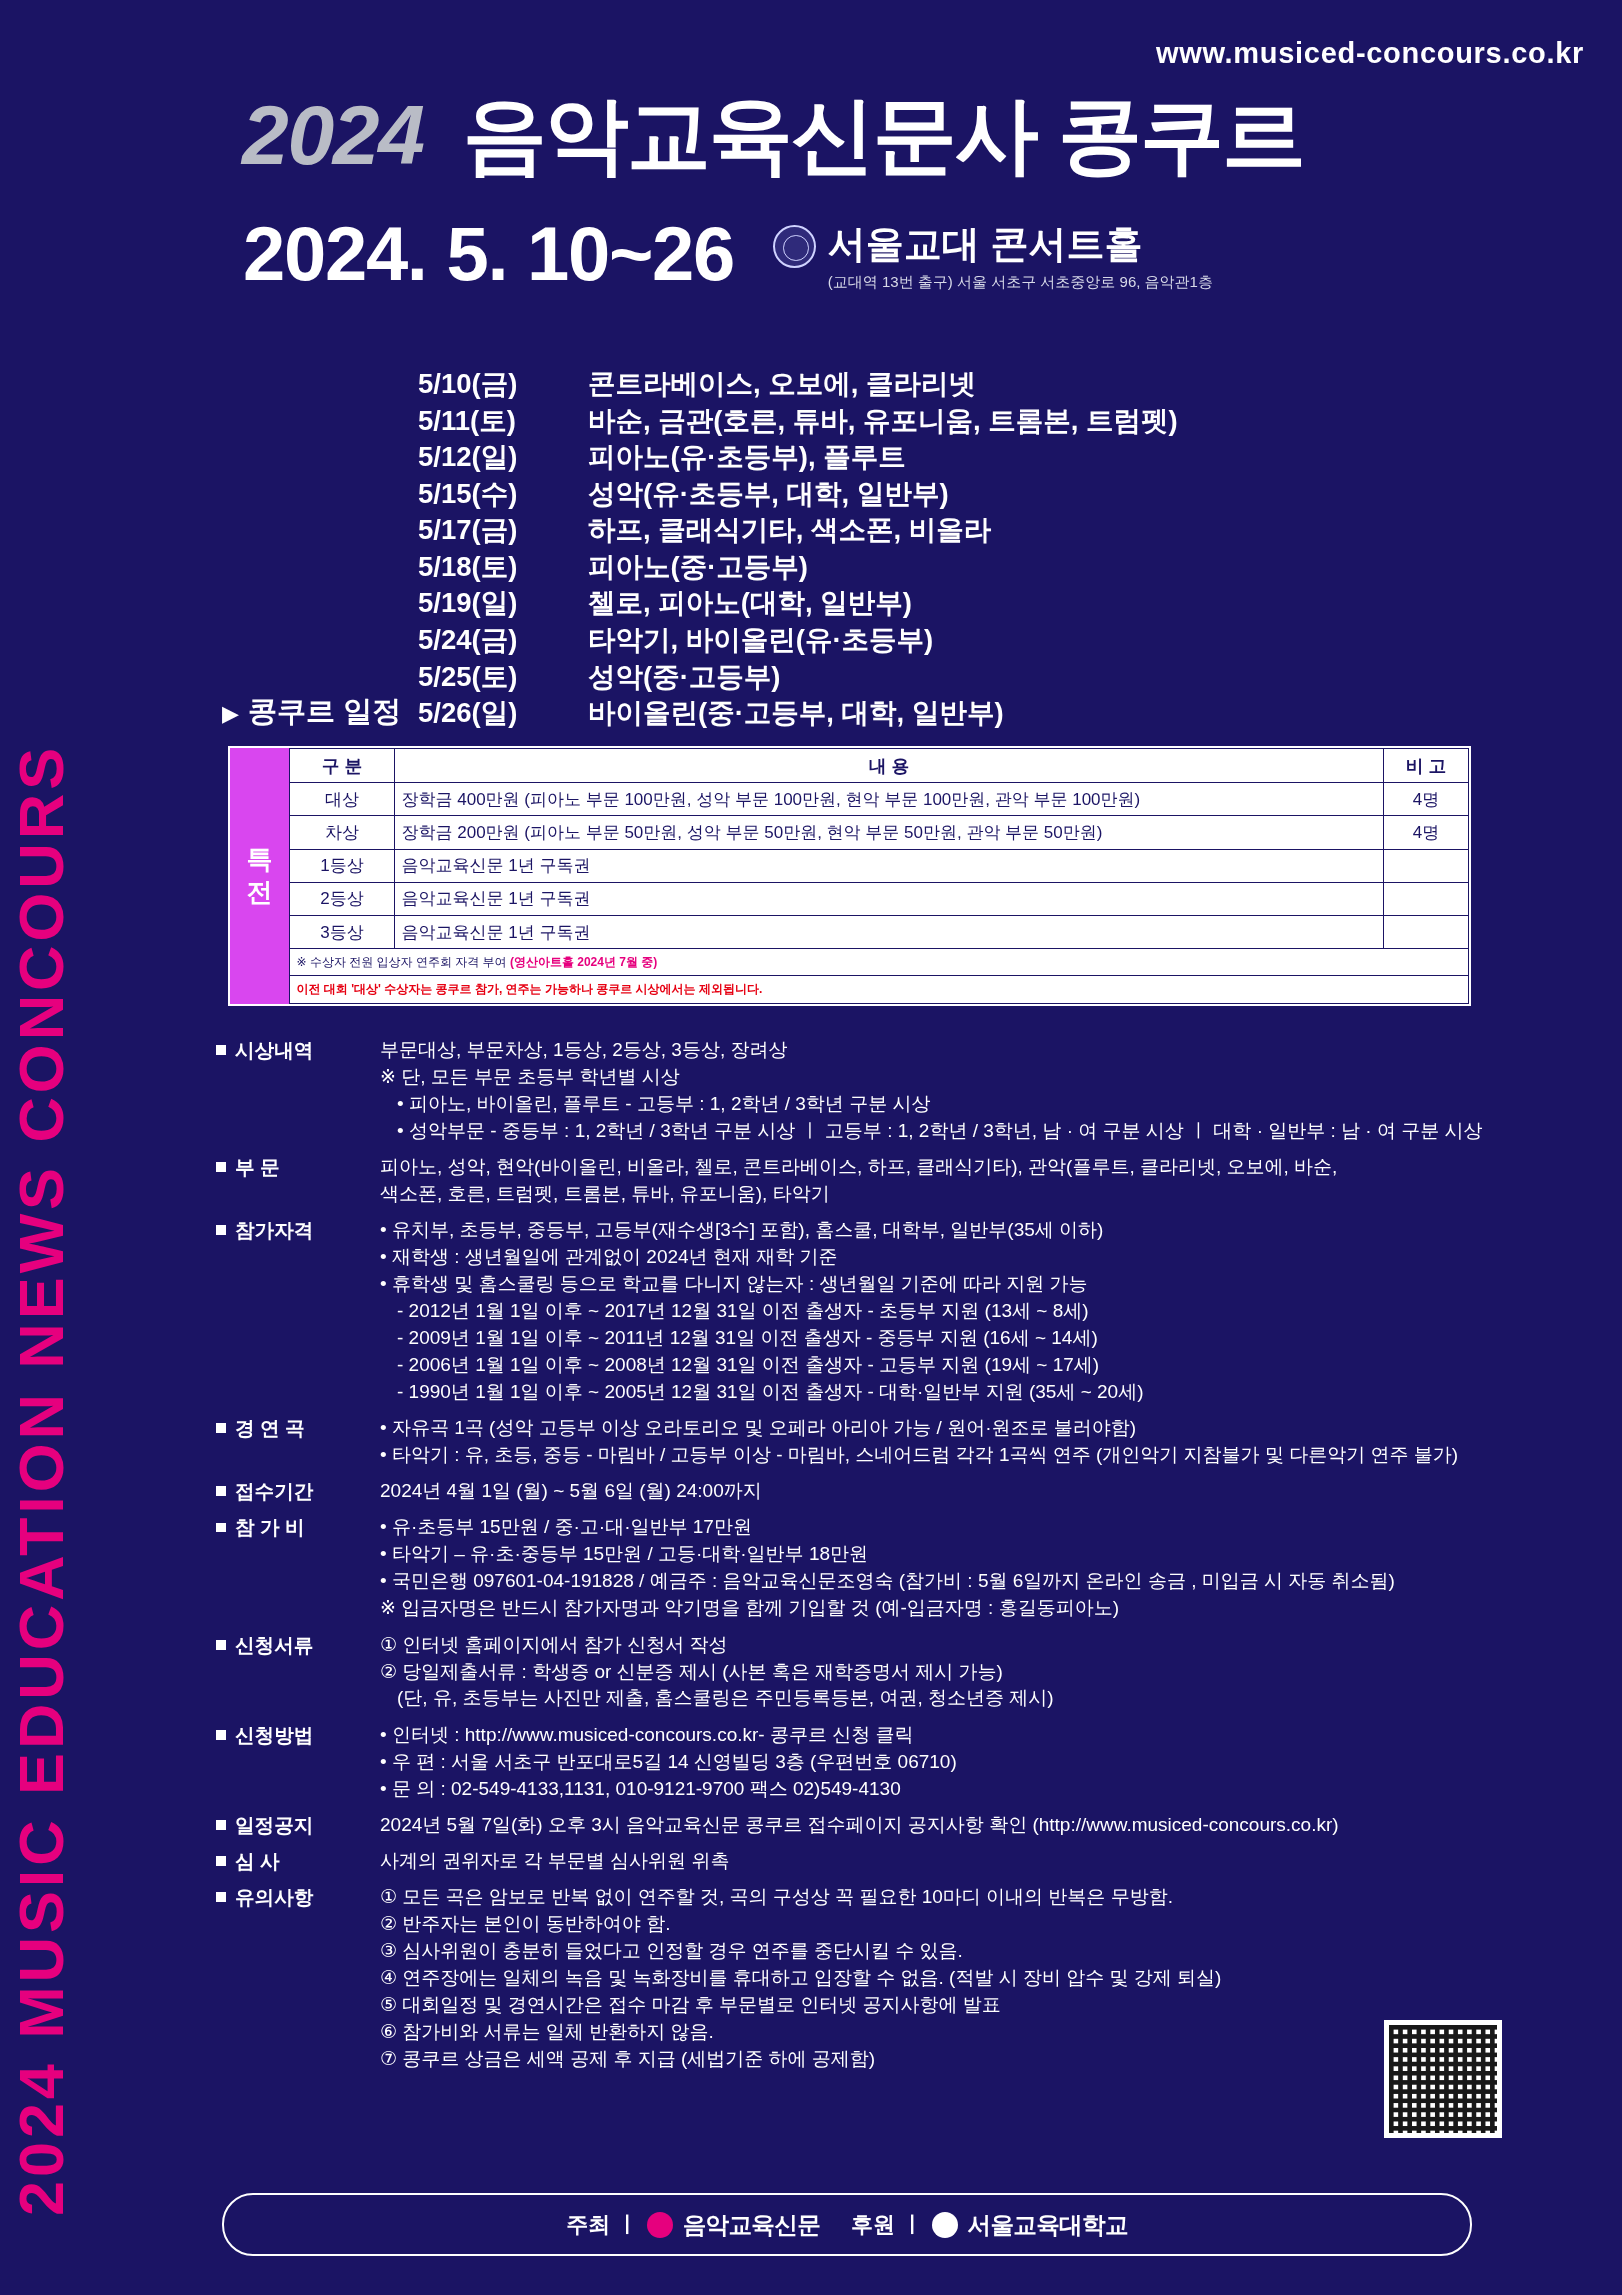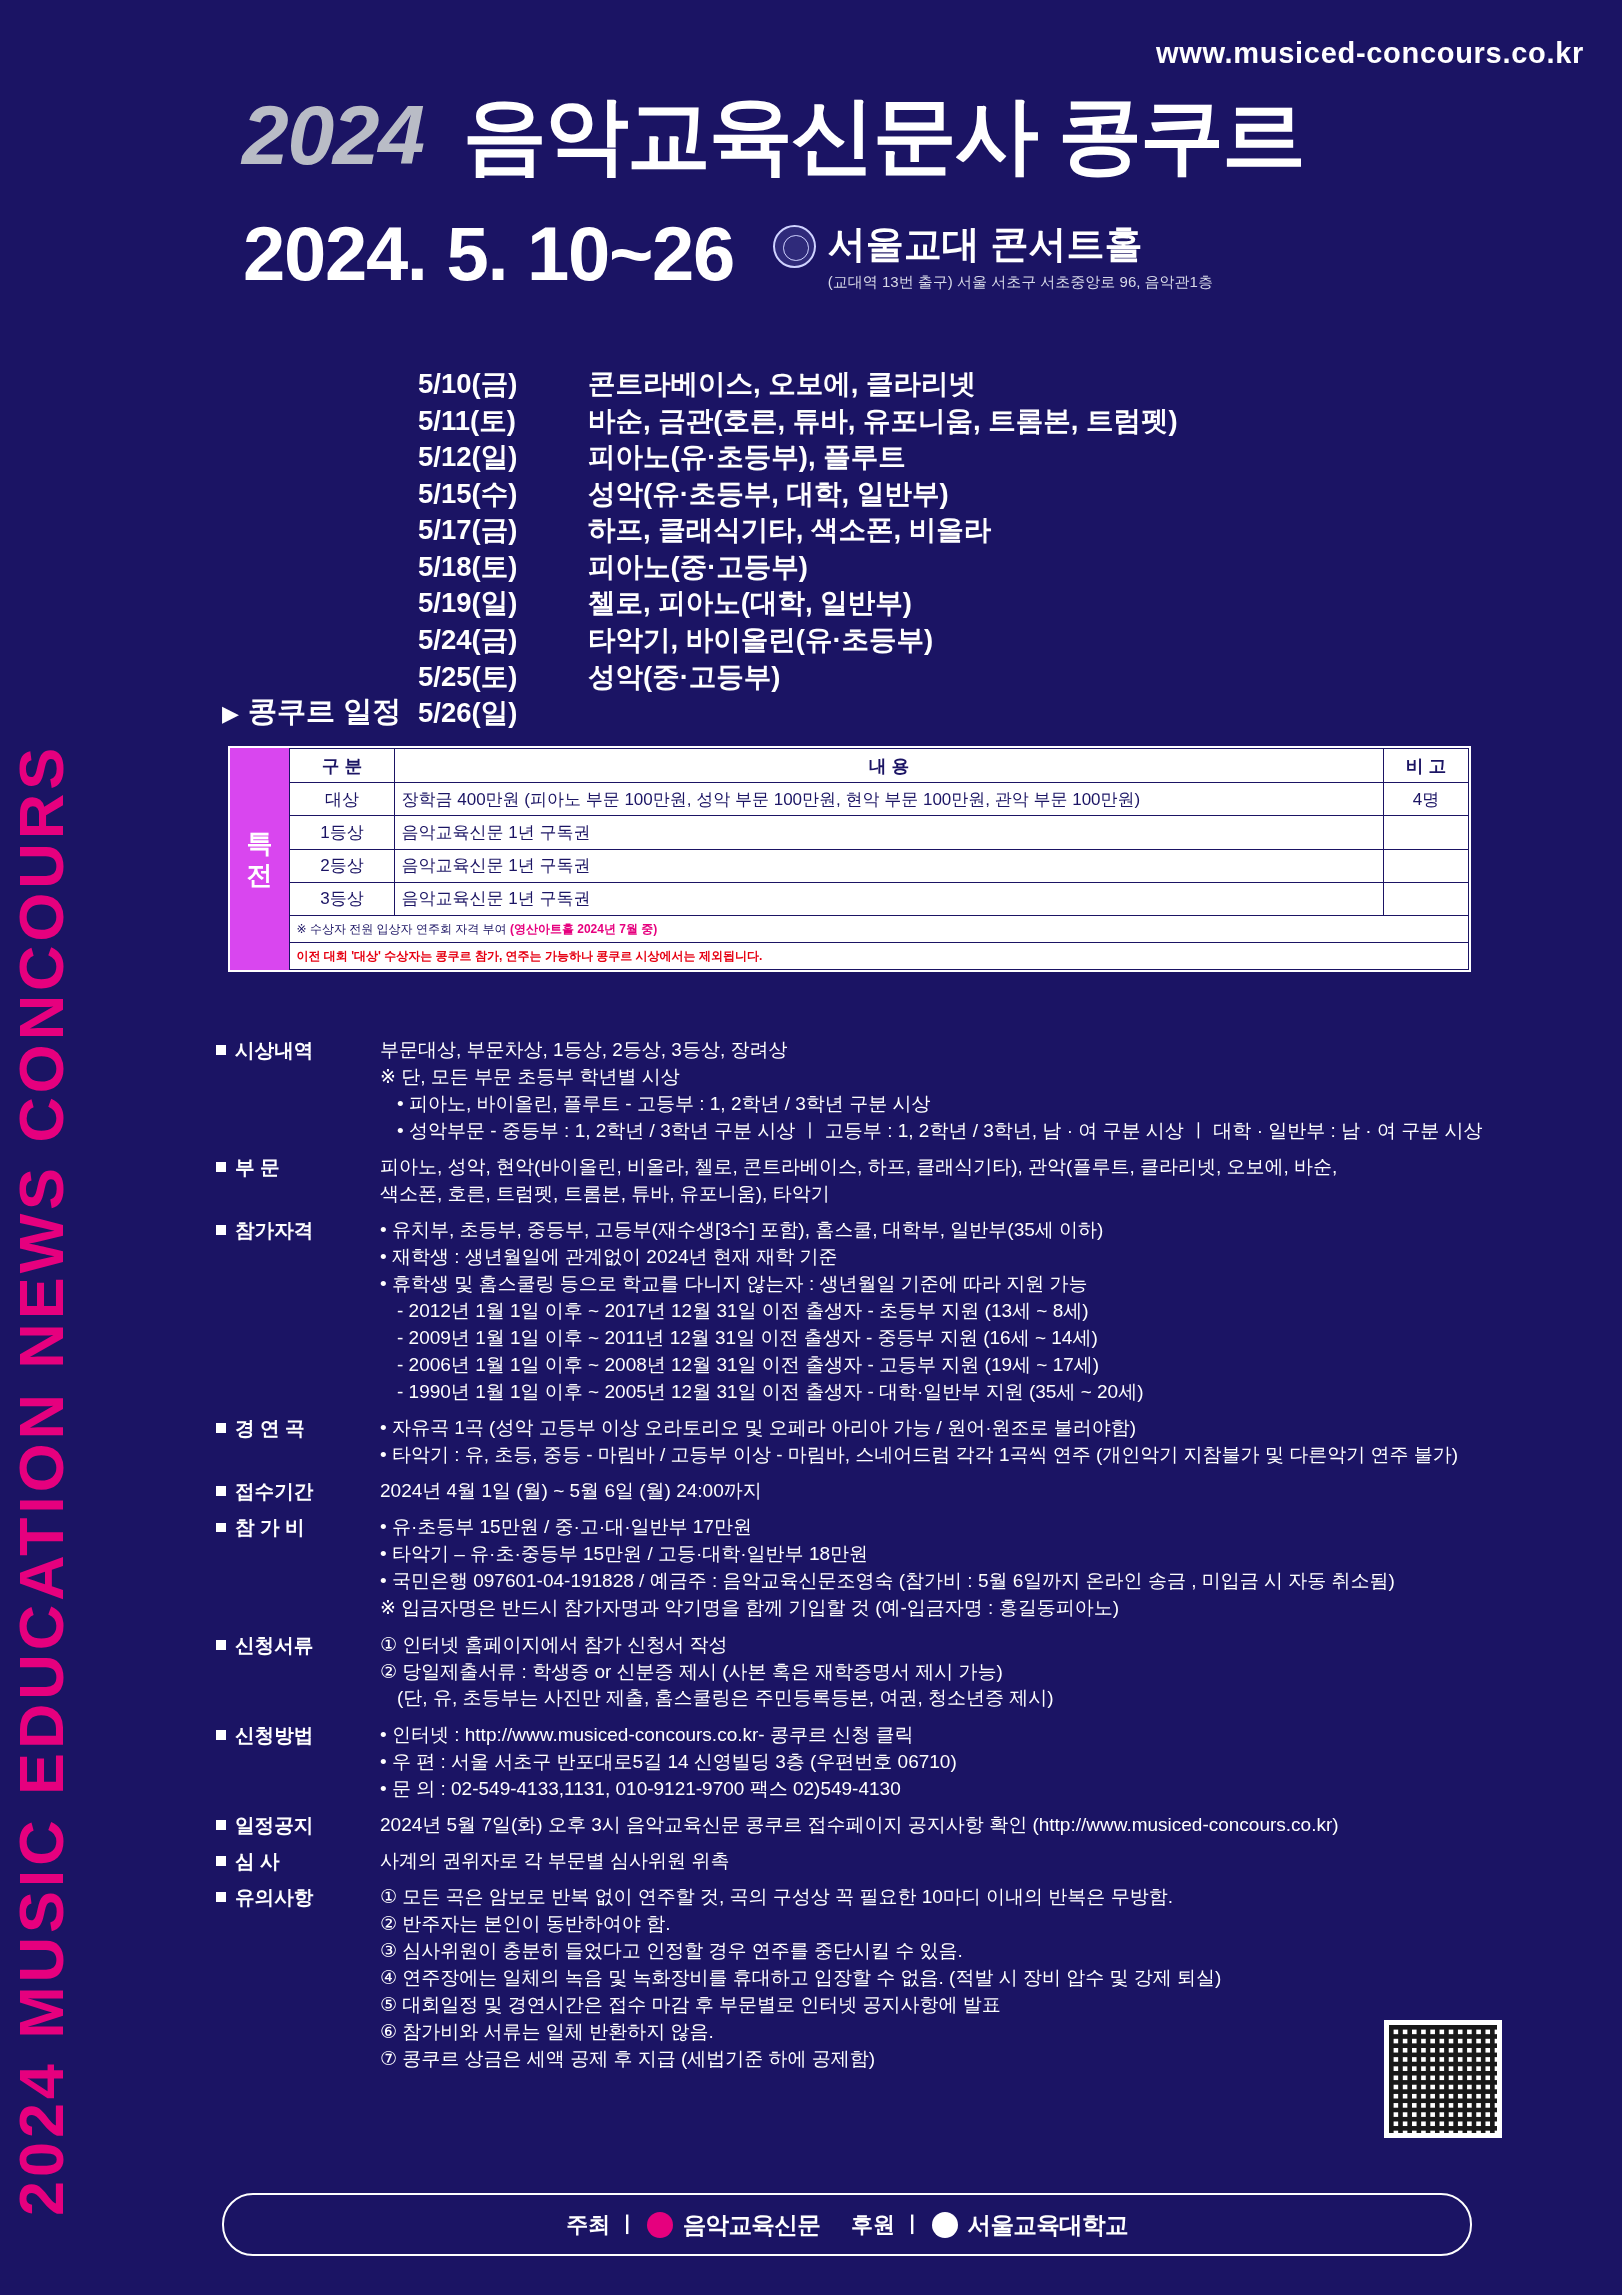--- a/index.html
+++ b/index.html
@@ -300,40 +300,46 @@
         <div class="sched-line">
           <span class="sched-date">5/24(금)</span>
           <span>타악기, 바이올린(유·초등부)</span>
         </div>
         <div class="sched-line">
           <span class="sched-date">5/25(토)</span>
           <span>성악(중·고등부)</span>
         </div>
         <div class="sched-line">
           <span class="sched-date">5/26(일)</span>
+          <span>바이올린(중·고등부, 대학, 일반부)</span>
         </div>
       </div>
   </div>
 </div>
 
 <div class="prize">
   <div class="prize-label">특 전</div>
   <div class="prize-body">
     <table class="ptab">
       <thead>
         <tr>
           <th style="width:105px">구 분</th>
           <th>내 용</th>
           <th style="width:85px">비 고</th>
         </tr>
       </thead>
       <tbody id="prize-body">
           <tr>
             <td class="c-center">대상</td>
             <td>장학금 400만원 (피아노 부문 100만원, 성악 부문 100만원, 현악 부문 100만원, 관악 부문 100만원)</td>
+            <td class="c-center">4명</td>
+          </tr>
+          <tr>
+            <td class="c-center">차상</td>
+            <td>장학금 200만원 (피아노 부문 50만원, 성악 부문 50만원, 현악 부문 50만원, 관악 부문 50만원)</td>
             <td class="c-center">4명</td>
           </tr>
           <tr>
             <td class="c-center">1등상</td>
             <td>음악교육신문 1년 구독권</td>
             <td class="c-center"></td>
           </tr>
           <tr>
             <td class="c-center">2등상</td>
             <td>음악교육신문 1년 구독권</td>

